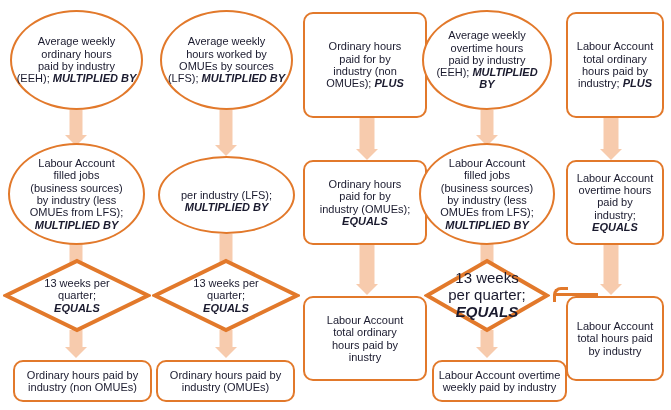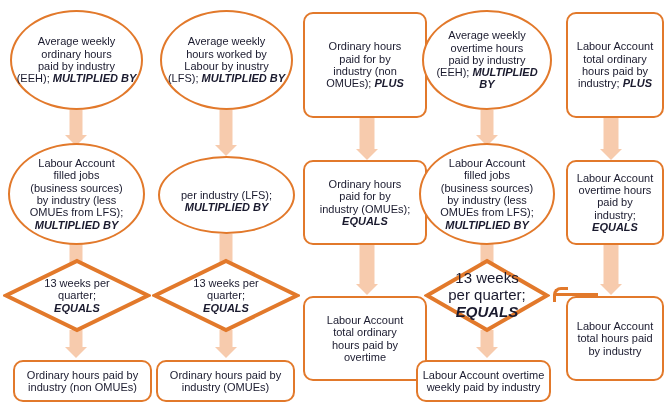--- a/index.html
+++ b/index.html
@@ -136,21 +136,21 @@
     <span class="txt">
       <span>Ordinary hours paid by</span><br>
       <span>industry (non OMUEs)</span>
     </span>
   </div>
 
   <div class="node ellipse" style="left:160px;top:10px;width:133px;height:100px;font-size:11px;">
     <span class="txt">
       <span>Average weekly</span><br>
       <span>hours worked by</span><br>
-      <span>Labour by inustry</span><br>
+      <span>OMUEs by sources</span><br>
       <span>(LFS); </span><b class="op">MULTIPLIED BY</b>
     </span>
   </div>
 
   <div class="node ellipse" style="left:158px;top:156px;width:137px;height:78px;font-size:11px;">
     <span class="txt">
       <br>
       <span>per industry (LFS);</span><br>
       <b class="op">MULTIPLIED BY</b>
     </span>
@@ -192,21 +192,21 @@
       <span>industry (OMUEs);</span><br>
       <b class="op">EQUALS</b>
     </span>
   </div>
 
   <div class="node rbox" style="left:303px;top:296px;width:124px;height:85px;font-size:11px;">
     <span class="txt">
       <span>Labour Account</span><br>
       <span>total ordinary</span><br>
       <span>hours paid by</span><br>
-      <span>overtime</span>
+      <span>inustry</span>
     </span>
   </div>
 
   <div class="node ellipse" style="left:422px;top:10px;width:130px;height:100px;font-size:11px;">
     <span class="txt">
       <span>Average weekly</span><br>
       <span>overtime hours</span><br>
       <span>paid by industry</span><br>
       <span>(EEH); </span><b class="op">MULTIPLIED BY</b>
     </span>
@@ -229,21 +229,21 @@
     </svg>
     <div class="dtext" style="font-size:15px;">
       <span class="txt">
         <span>13 weeks</span><br>
         <span>per quarter;</span><br>
         <b class="op">EQUALS</b>
       </span>
     </div>
   </div>
 
-  <div class="node rbox" style="left:416px;top:360px;width:135px;height:42px;font-size:11px;">
+  <div class="node rbox" style="left:432px;top:360px;width:135px;height:42px;font-size:11px;">
     <span class="txt">
       <span>Labour Account overtime</span><br>
       <span>weekly paid by industry</span>
     </span>
   </div>
 
   <div class="node rbox" style="left:566px;top:12px;width:98px;height:106px;font-size:11px;">
     <span class="txt">
       <span>Labour Account</span><br>
       <span>total ordinary</span><br>

